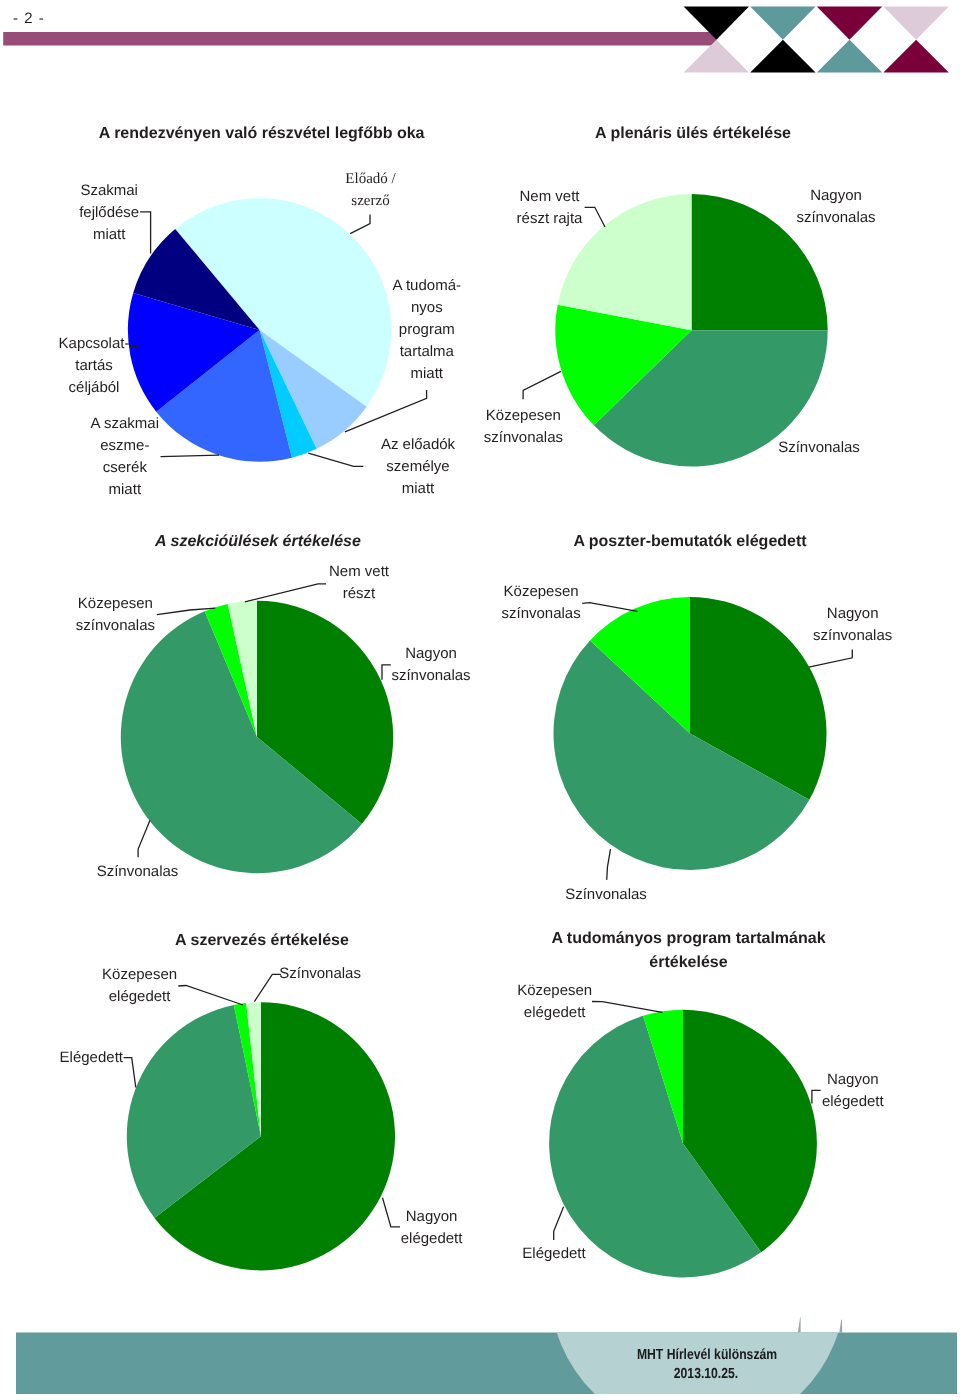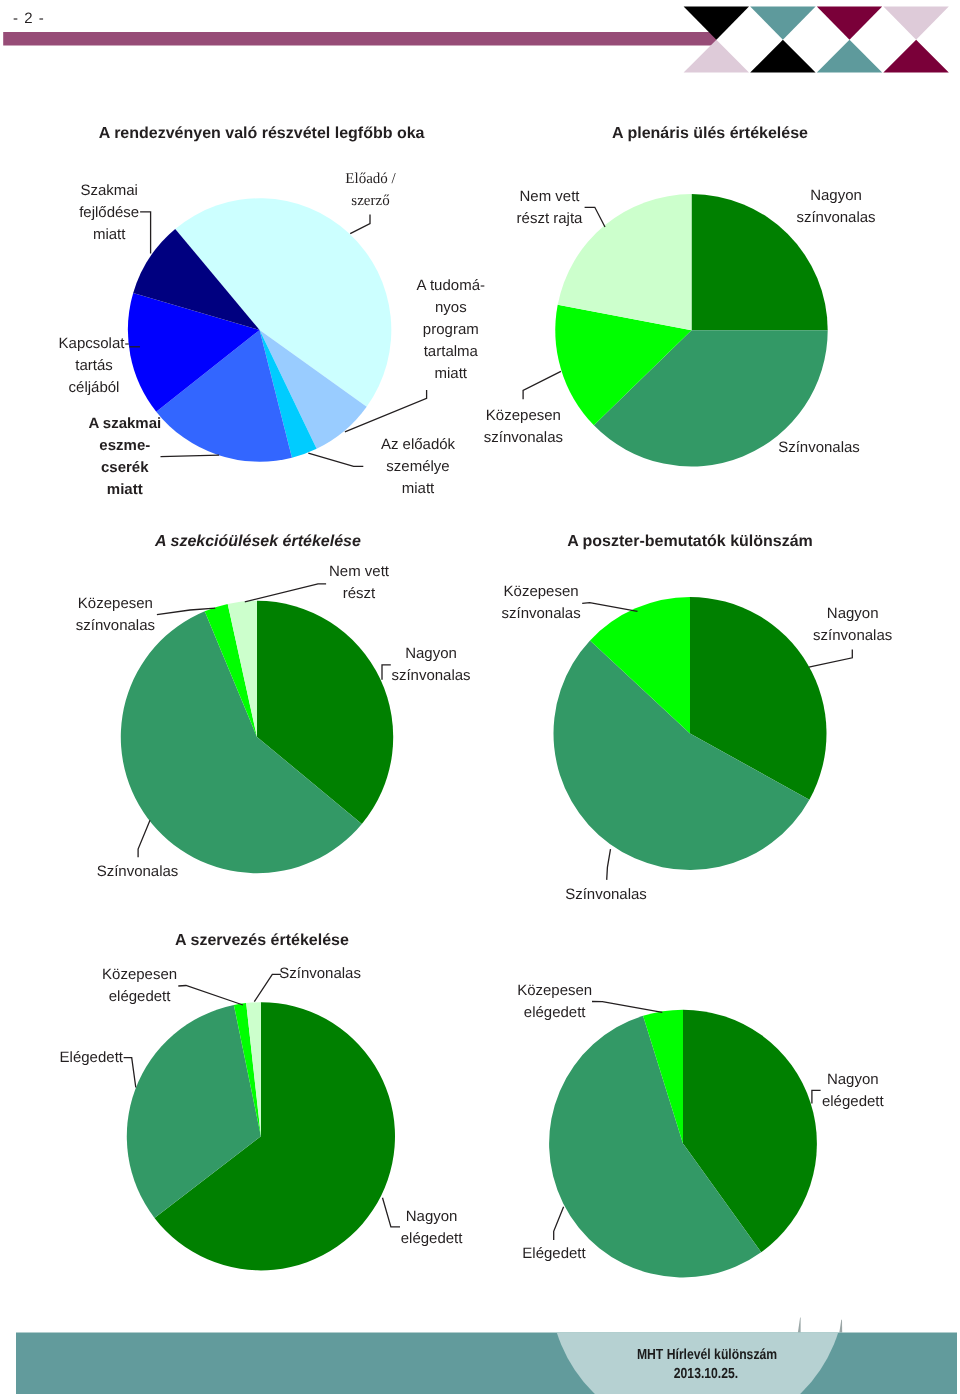--- a/index.html
+++ b/index.html
@@ -56,36 +56,36 @@
           <path d="M259.60,330.00 L133.18,293.09 A131.7,131.7 0 0 1 175.21,228.89 Z" fill="#000080"></path>
           <polyline points="370,214.6 370,223.5 350.2,233.7" fill="none" stroke="#231f20" stroke-width="1.3"></polyline>
           <polyline points="426.6,390 426.6,398.4 344.9,431.8" fill="none" stroke="#231f20" stroke-width="1.3"></polyline>
           <polyline points="363.3,466.4 353.6,466.4 308.3,453.2" fill="none" stroke="#231f20" stroke-width="1.3"></polyline>
           <polyline points="160.5,456.7 219.1,455.1" fill="none" stroke="#231f20" stroke-width="1.3"></polyline>
           <polyline points="129.5,346.8 140,346.8" fill="none" stroke="#231f20" stroke-width="1.3"></polyline>
           <polyline points="140.1,211.9 150.6,211.9 150.6,253.4" fill="none" stroke="#231f20" stroke-width="1.3"></polyline>
         </svg>
         <div class="ctitle" style="left: 261.6px; top: 121.6px; transform: translateX(-50%);">A rendezvényen való részvétel legfőbb oka</div>
         <div class="lbl" style="left: 370.5px; top: 167.7px; transform: translateX(-50%); font-family: Liberation Serif, serif;">Előadó /<br>szerző</div>
-        <div class="lbl" style="left: 426.8px; top: 275.3px; transform: translateX(-50%); margin-left: 24px;">A tudomá-<br>nyos<br>program<br>tartalma<br>miatt</div>
+        <div class="lbl" style="left: 426.8px; top: 275.3px; transform: translateX(-50%);">A tudomá-<br>nyos<br>program<br>tartalma<br>miatt</div>
         <div class="lbl" style="left: 418px; top: 434.1px; transform: translateX(-50%);">Az előadók<br>személye<br>miatt</div>
-        <div class="lbl" style="left: 124.8px; top: 412.5px; transform: translateX(-50%); font-weight: bold;">A szakmai<br>eszme-<br>cserék<br>miatt</div>
+        <div class="lbl" style="left: 124.8px; top: 412.5px; transform: translateX(-50%);">A szakmai<br>eszme-<br>cserék<br>miatt</div>
         <div class="lbl" style="left: 94px; top: 333.1px; transform: translateX(-50%);">Kapcsolat-<br>tartás<br>céljából</div>
         <div class="lbl" style="left: 109.2px; top: 180.1px; transform: translateX(-50%);">Szakmai<br>fejlődése<br>miatt</div>
       </div>
       <div class="chart">
         <svg width="960" height="1400" viewBox="0 0 960 1400">
           <path d="M691.50,330.30 L691.50,194.10 A136.2,136.2 0 0 1 827.70,330.30 Z" fill="#008000"></path>
           <path d="M691.50,330.30 L827.70,330.30 A136.2,136.2 0 0 1 593.87,425.27 Z" fill="#339966"></path>
           <path d="M691.50,330.30 L593.87,425.27 A136.2,136.2 0 0 1 557.71,304.78 Z" fill="#00FF00"></path>
           <path d="M691.50,330.30 L557.71,304.78 A136.2,136.2 0 0 1 691.50,194.10 Z" fill="#CCFFCC"></path>
           <polyline points="523.1,399.2 523.1,390.3 560.9,371.3" fill="none" stroke="#231f20" stroke-width="1.3"></polyline>
           <polyline points="584.6,207.3 594.8,207.3 605,227" fill="none" stroke="#231f20" stroke-width="1.3"></polyline>
         </svg>
-        <div class="ctitle" style="left: 710px; top: 121.6px; transform: translateX(-50%);">A plenáris ülés értékelése</div>
+        <div class="ctitle" style="left: 693px; top: 121.6px; transform: translateX(-50%);">A plenáris ülés értékelése</div>
         <div class="lbl" style="left: 836px; top: 185.4px; transform: translateX(-50%);">Nagyon<br>színvonalas</div>
         <div class="lbl" style="left: 819px; top: 437.1px; transform: translateX(-50%);">Színvonalas</div>
         <div class="lbl" style="left: 523.4px; top: 404.8px; transform: translateX(-50%);">Közepesen<br>színvonalas</div>
         <div class="lbl" style="left: 549.5px; top: 185.7px; transform: translateX(-50%);">Nem vett<br>részt rajta</div>
       </div>
       <div class="chart">
         <svg width="960" height="1400" viewBox="0 0 960 1400">
           <path d="M257.00,737.00 L257.00,600.80 A136.2,136.2 0 0 1 361.83,823.95 Z" fill="#008000"></path>
           <path d="M257.00,737.00 L361.83,823.95 A136.2,136.2 0 1 1 204.72,611.23 Z" fill="#339966"></path>
           <path d="M257.00,737.00 L204.72,611.23 A136.2,136.2 0 0 1 227.71,603.99 Z" fill="#00FF00"></path>
@@ -103,21 +103,21 @@
       </div>
       <div class="chart">
         <svg width="960" height="1400" viewBox="0 0 960 1400">
           <path d="M690.00,733.50 L690.00,597.00 A136.5,136.5 0 0 1 809.37,799.71 Z" fill="#008000"></path>
           <path d="M690.00,733.50 L809.37,799.71 A136.5,136.5 0 1 1 590.03,640.56 Z" fill="#339966"></path>
           <path d="M690.00,733.50 L590.03,640.56 A136.5,136.5 0 0 1 690.00,597.00 Z" fill="#00FF00"></path>
           <polyline points="852.3,649.4 852.3,657.8 808.8,667.2" fill="none" stroke="#231f20" stroke-width="1.3"></polyline>
           <polyline points="610.5,849.2 607.4,867.4 606.7,879.9" fill="none" stroke="#231f20" stroke-width="1.3"></polyline>
           <polyline points="582.2,603.4 589.7,602.7 637.5,611.4" fill="none" stroke="#231f20" stroke-width="1.3"></polyline>
         </svg>
-        <div class="ctitle" style="left: 690px; top: 529.5px; transform: translateX(-50%);">A poszter-bemutatók különszám</div>
+        <div class="ctitle" style="left: 690px; top: 529.5px; transform: translateX(-50%);">A poszter-bemutatók elégedett</div>
         <div class="lbl" style="left: 852.7px; top: 603.4px; transform: translateX(-50%);">Nagyon<br>színvonalas</div>
         <div class="lbl" style="left: 606px; top: 884px; transform: translateX(-50%);">Színvonalas</div>
         <div class="lbl" style="left: 541.1px; top: 580.8px; transform: translateX(-50%);">Közepesen<br>színvonalas</div>
       </div>
       <div class="chart">
         <svg width="960" height="1400" viewBox="0 0 960 1400">
           <path d="M260.90,1136.30 L260.90,1002.20 A134.1,134.1 0 1 1 154.48,1217.89 Z" fill="#008000"></path>
           <path d="M260.90,1136.30 L154.48,1217.89 A134.1,134.1 0 0 1 233.87,1004.95 Z" fill="#339966"></path>
           <path d="M260.90,1136.30 L233.87,1004.95 A134.1,134.1 0 0 1 246.18,1003.01 Z" fill="#00FF00"></path>
           <path d="M260.90,1136.30 L246.18,1003.01 A134.1,134.1 0 0 1 260.90,1002.20 Z" fill="#CCFFCC"></path>
@@ -134,20 +134,21 @@
       </div>
       <div class="chart">
         <svg width="960" height="1400" viewBox="0 0 960 1400">
           <path d="M683.00,1143.60 L683.00,1009.70 A133.9,133.9 0 0 1 761.16,1252.32 Z" fill="#008000"></path>
           <path d="M683.00,1143.60 L761.16,1252.32 A133.9,133.9 0 1 1 643.07,1015.79 Z" fill="#339966"></path>
           <path d="M683.00,1143.60 L643.07,1015.79 A133.9,133.9 0 0 1 683.00,1009.70 Z" fill="#00FF00"></path>
           <polyline points="820.6,1090.3 811.9,1090.3 811.9,1103.4" fill="none" stroke="#231f20" stroke-width="1.3"></polyline>
           <polyline points="563.6,1206.8 553.7,1231.3 553.7,1239.9" fill="none" stroke="#231f20" stroke-width="1.3"></polyline>
           <polyline points="592,1001.5 602.4,1001.7 662.3,1012.4" fill="none" stroke="#231f20" stroke-width="1.3"></polyline>
         </svg>
+        <div class="ctitle" style="left: 688.5px; top: 927.2px; transform: translateX(-50%);">A tudományos program tartalmának<br>értékelése</div>
         <div class="lbl" style="left: 852.8px; top: 1069.2px; transform: translateX(-50%);">Nagyon<br>elégedett</div>
         <div class="lbl" style="left: 554px; top: 1242.8px; transform: translateX(-50%);">Elégedett</div>
         <div class="lbl" style="left: 554.7px; top: 980px; transform: translateX(-50%);">Közepesen<br>elégedett</div>
       </div>
     </div>
 
   <svg class="abs" width="960" height="100" viewBox="0 0 960 100" style="left:0;top:1300px;">
     <defs>
       <clipPath id="footclip">
           <rect x="16" y="32.5" width="941" height="61.5"></rect>

